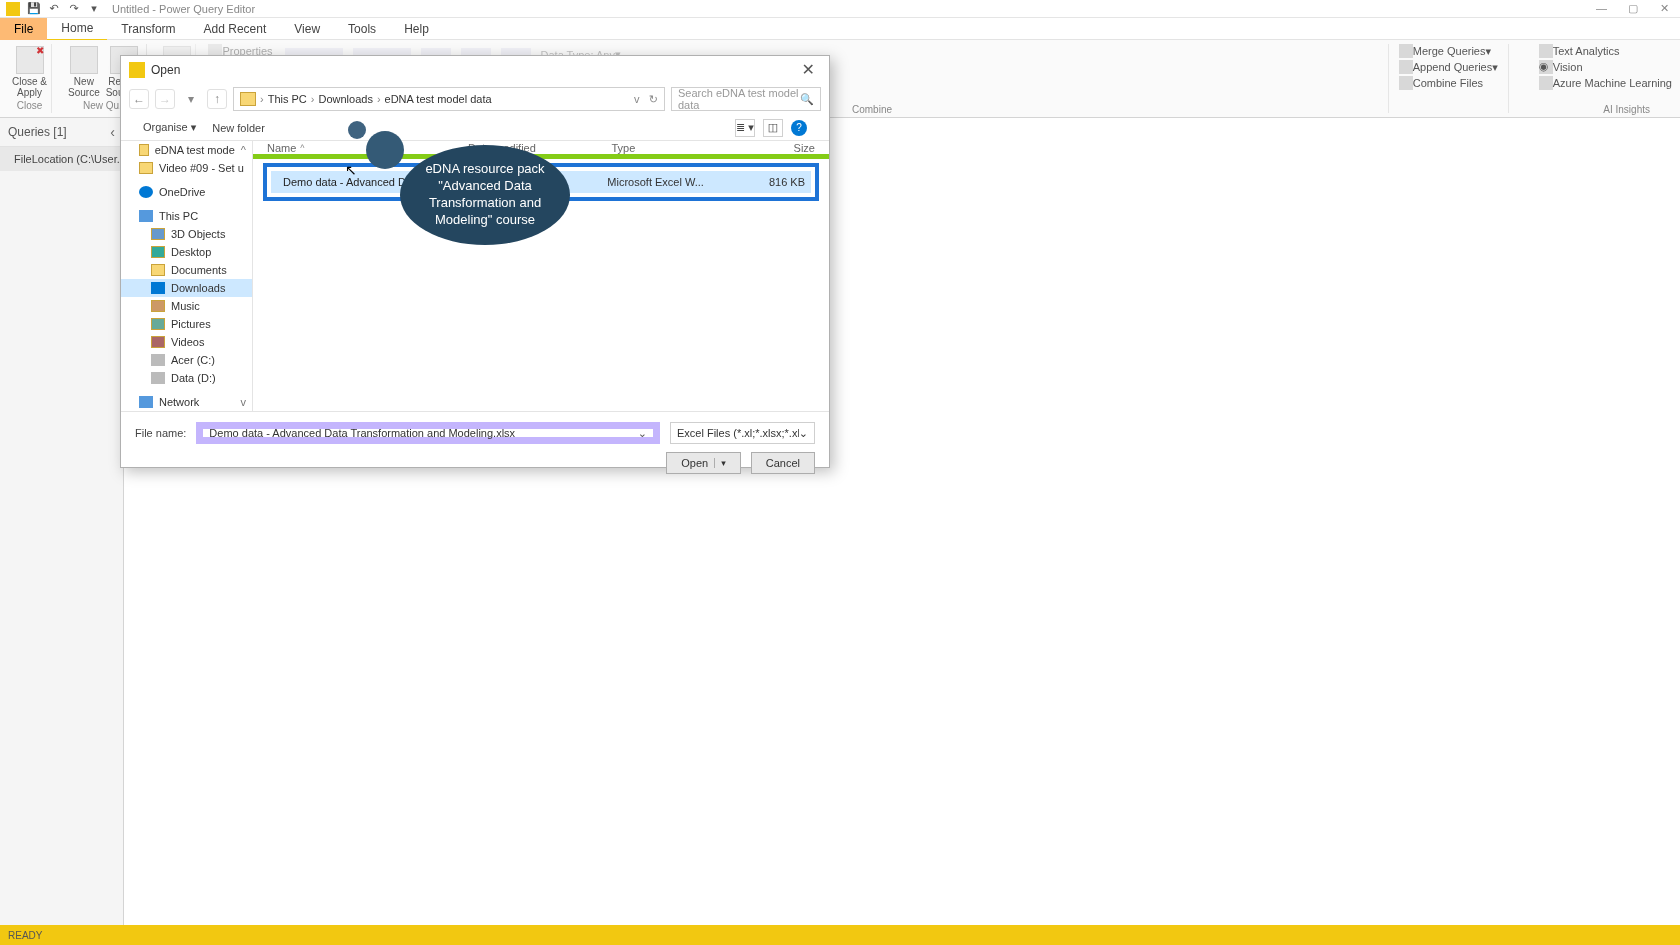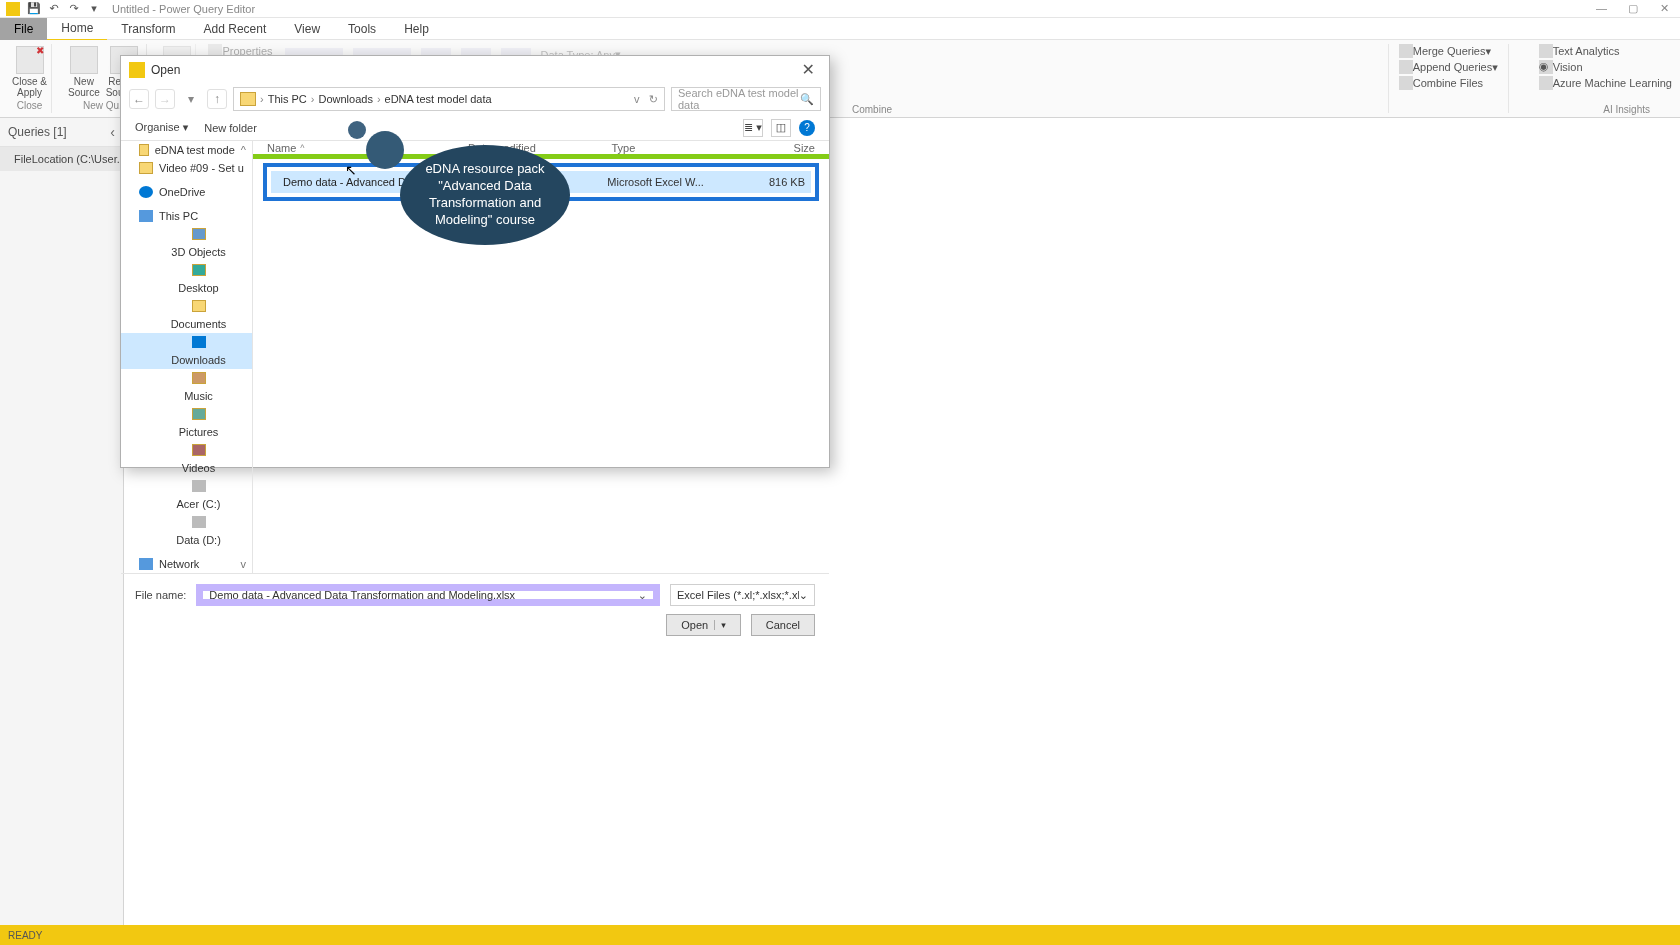--- a/index.html
+++ b/index.html
@@ -9,21 +9,21 @@
     
     .titlebar { height: 18px; background: #fff; display: flex; align-items: center; padding: 0 6px; font-size: 11px; color: #888; border-bottom: 1px solid #e5e5e5; }
     .titlebar .app-icon { width: 14px; height: 14px; background: linear-gradient(45deg,#f2c811,#f2c811); margin-right: 6px; }
     .titlebar .qat { display: flex; gap: 4px; margin-right: 10px; color: #555; }
     .titlebar .qat span { width: 16px; text-align: center; cursor: pointer; }
     .titlebar .winctl { margin-left: auto; display: flex; gap: 18px; }
     .titlebar .winctl div { width: 14px; height: 14px; cursor: pointer; }
     
     
     .ribbon-tabs { height: 22px; background: #fff; display: flex; align-items: center; font-size: 12px; border-bottom: 1px solid #e3e3e3; }
-    .ribbon-tabs .file-tab { background: #a3a3a3; color: #000; padding: 4px 14px; font-size: 12px; }
+    .ribbon-tabs .file-tab { background: #fdba74; color: #000; padding: 4px 14px; font-size: 12px; }
     .ribbon-tabs .tab { padding: 4px 14px; color: #444; cursor: pointer; }
     .ribbon-tabs .tab.active { border-bottom: 2px solid #f2c811; }
     
     
     .ribbon { height: 78px; background: #fafafa; display: flex; padding: 4px 8px; gap: 12px; font-size: 11px; color: #666; border-bottom: 1px solid #d4d4d4; position: relative; }
     .rgroup { display: flex; flex-direction: column; align-items: center; justify-content: space-between; padding: 2px 4px; border-right: 1px solid #e6e6e6; }
     .rgroup .icons { display: flex; gap: 6px; }
     .rgroup .icons .ib { display: flex; flex-direction: column; align-items: center; font-size: 10px; color: #555; }
     .rgroup .icons .ib .ic { width: 28px; height: 28px; background: #e8e8e8; border: 1px solid #d0d0d0; margin-bottom: 2px; }
     .rgroup .label { font-size: 10px; color: #888; }
@@ -50,31 +50,31 @@
     .modal .dlg-title .close { margin-left: auto; font-size: 16px; color: #555; cursor: pointer; padding: 0 6px; }
     .modal .nav-row { display: flex; align-items: center; padding: 4px 8px; gap: 6px; height: 32px; }
     .modal .nav-btn { width: 20px; height: 20px; border: 1px solid #e0e0e0; border-radius: 3px; display: flex; align-items: center; justify-content: center; color: #888; cursor: pointer; font-size: 12px; }
     .modal .crumbs { flex: 1; border: 1px solid #cfcfcf; height: 24px; display: flex; align-items: center; padding: 0 6px; gap: 4px; font-size: 11px; color: #333; }
     .modal .crumbs .fold-ic { width: 16px; height: 14px; background: #f8d775; border: 1px solid #caa33a; }
     .modal .crumbs .sep { color: #888; }
     .modal .crumbs .drop { margin-left: auto; color: #888; }
     .modal .search { width: 150px; border: 1px solid #cfcfcf; height: 24px; display: flex; align-items: center; padding: 0 6px; font-size: 11px; color: #999; }
     .modal .search .sic { margin-left: auto; color: #666; }
     
-    .modal .toolbar { display: flex; align-items: center; padding: 4px 14px; height: 26px; border-bottom: 1px solid #e4e4e4; font-size: 11px; color: #444; gap: 16px; }
+    .modal .toolbar { display: flex; align-items: center; padding: 4px 22px; height: 26px; border-bottom: 1px solid #e4e4e4; font-size: 11px; color: #444; gap: 16px; }
     .modal .toolbar .org { cursor: pointer; }
     .modal .toolbar .right { margin-left: auto; display: flex; align-items: center; gap: 8px; }
     .modal .toolbar .view-ic { width: 20px; height: 18px; border: 1px solid #d0d0d0; cursor: pointer; }
     .modal .toolbar .help { width: 16px; height: 16px; background: #0078d4; color: #fff; border-radius: 50%; font-size: 10px; display: flex; align-items: center; justify-content: center; cursor: pointer; }
     
     .modal .content { flex: 1; display: flex; position: relative; }
     .modal .sidebar { width: 132px; border-right: 1px solid #e4e4e4; overflow-y: auto; font-size: 11px; }
     .modal .sidebar .node { padding: 3px 6px 3px 18px; display: flex; align-items: center; gap: 6px; cursor: pointer; color: #333; white-space: nowrap; }
     .modal .sidebar .node.sel { background: #cde8ff; }
-    .modal .sidebar .node.sub { padding-left: 30px; flex-direction: column; }
+    .modal .sidebar .node.sub { padding-left: 30px; }
     .modal .sidebar .node .fic { width: 14px; height: 12px; }
     .modal .sidebar .folder { background: #f8d775; border: 1px solid #caa33a; }
     .modal .sidebar .cloud { background: #0078d4; border-radius: 50%; }
     .modal .sidebar .pc { background: #5599dd; }
     .modal .sidebar .disk { background: #bbb; }
     .modal .sidebar .net { background: #5599dd; }
     .modal .sidebar .dl { background: #0078d4; }
     
     .modal .file-area { flex: 1; position: relative; }
     .modal .col-headers { display: flex; padding: 2px 14px; font-size: 11px; color: #666; border-bottom: 5px solid #84cc16; height: 18px; align-items: center; }

